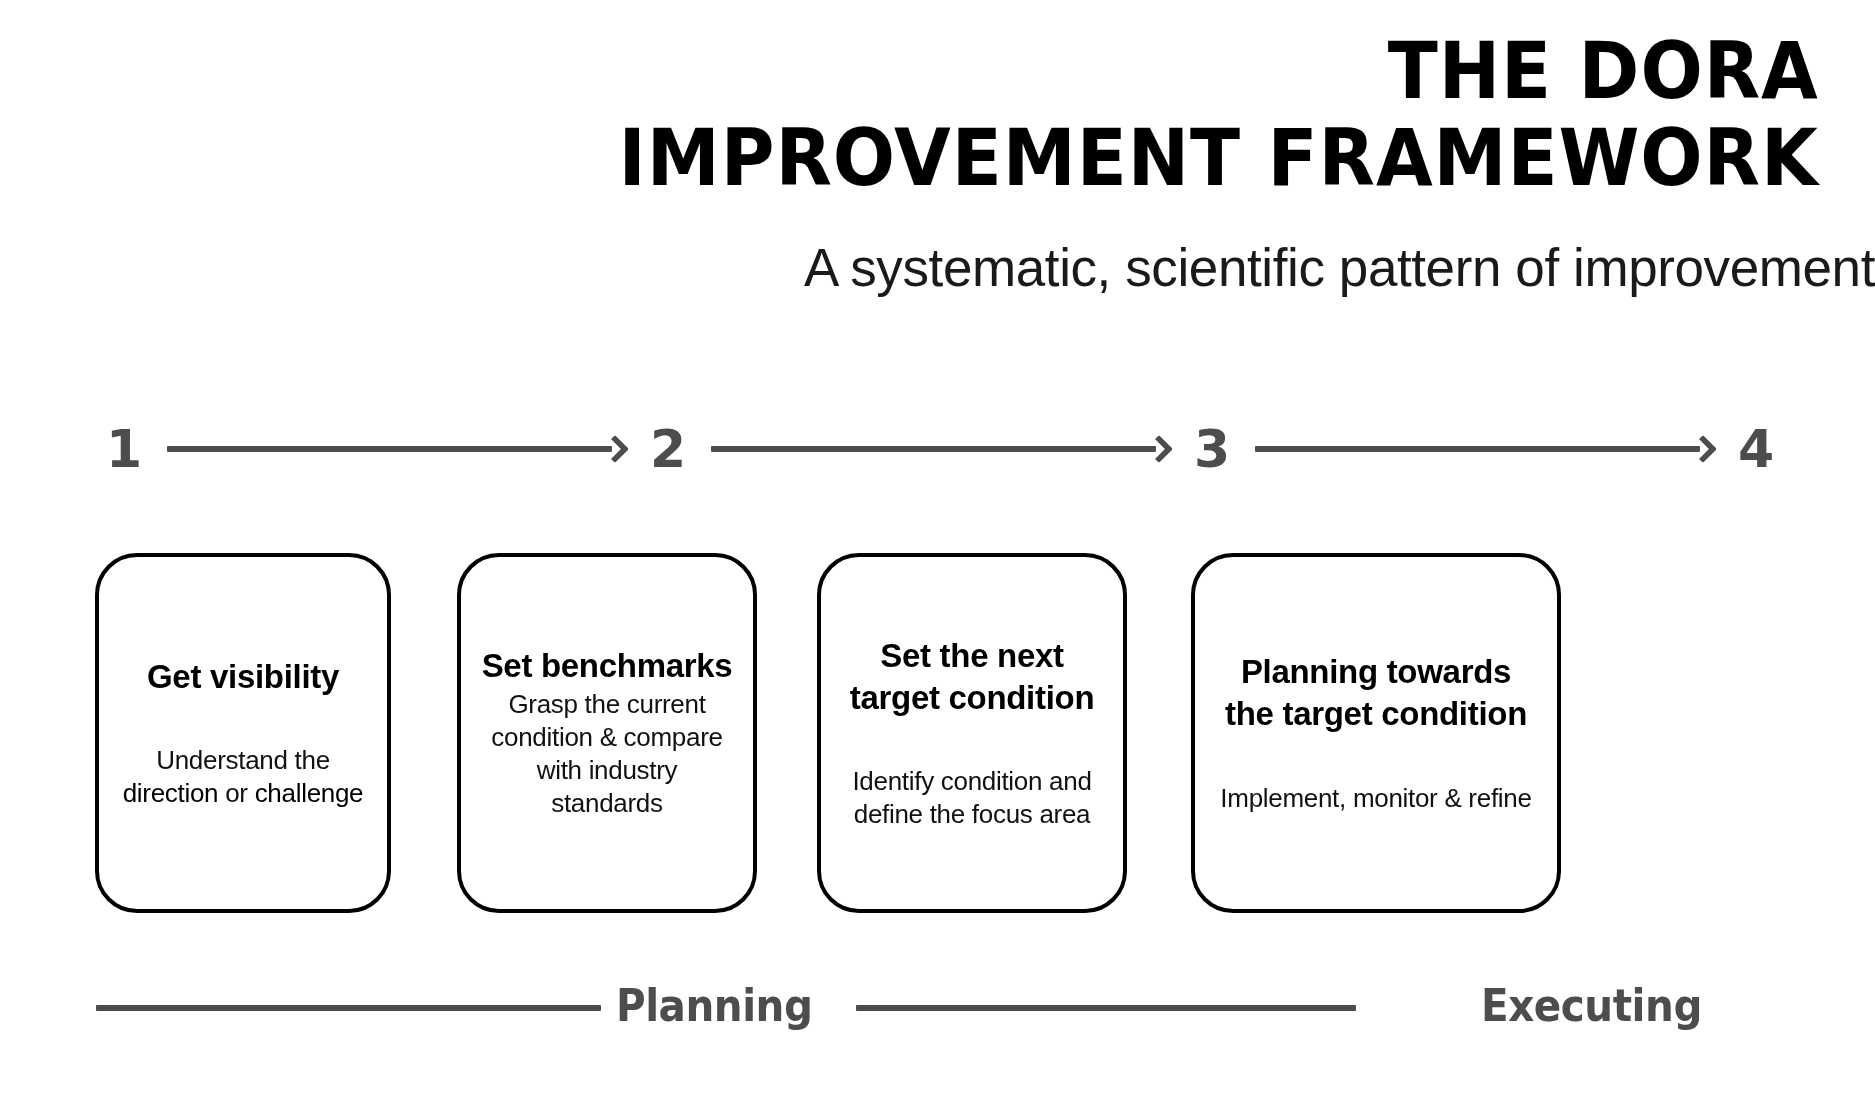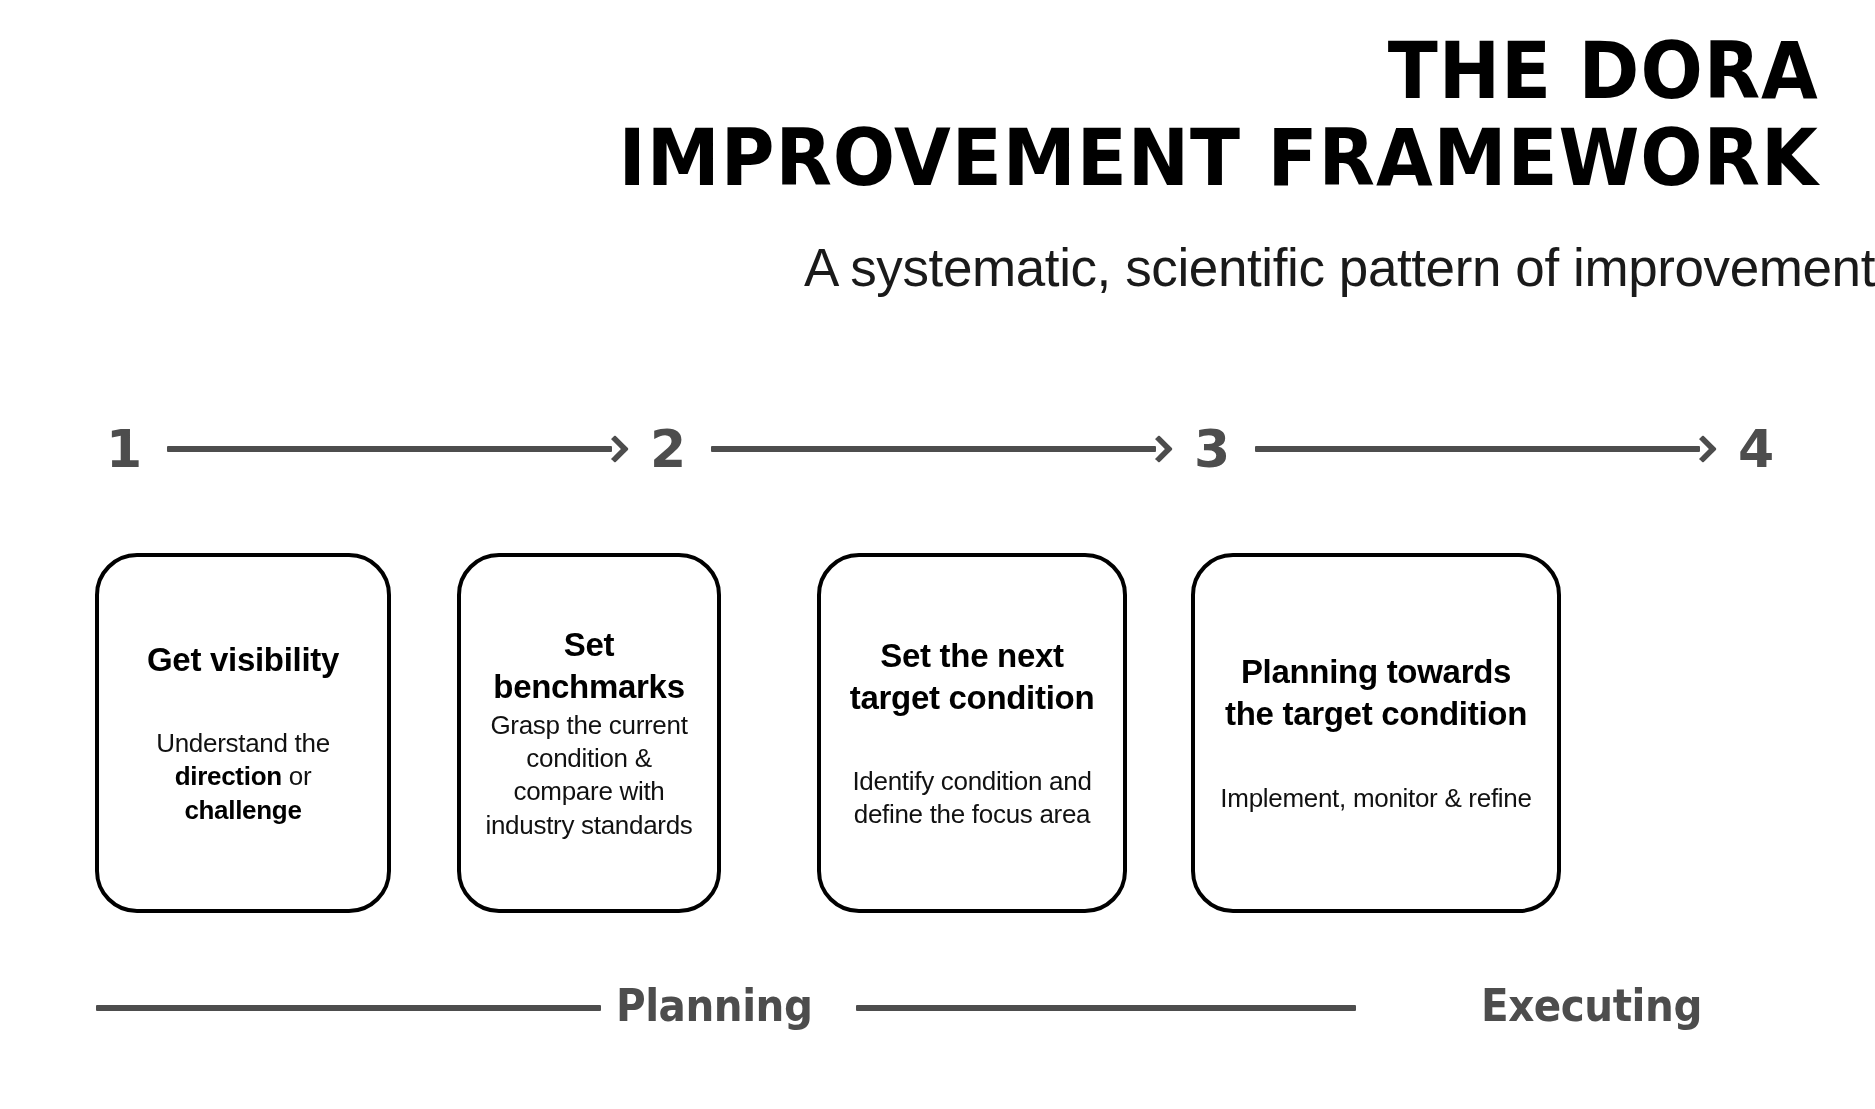--- a/index.html
+++ b/index.html
@@ -118,21 +118,21 @@
     background: #ffffff;
     display: flex;
     flex-direction: column;
     align-items: center;
     justify-content: center;
     padding: 16px 18px;
     text-align: center;
   }
 
   .card-0 { left: 0px;    width: 296px; justify-content: center; }
-  .card-1 { left: 362px;  width: 264px; }
+  .card-1 { left: 362px;  width: 300px; }
   .card-2 { left: 722px;  width: 310px; }
   .card-3 { left: 1096px; width: 370px; }
 
   .card-title {
     font-family: "Liberation Sans", sans-serif;
     font-weight: 700;
     font-size: 33px;
     line-height: 1.28;
     color: #000000;
     letter-spacing: -0.3px;
@@ -142,21 +142,21 @@
   .card-gap.tight { height: 0px; }
 
   .card-body {
     font-family: "Liberation Sans", sans-serif;
     font-weight: 400;
     font-size: 26px;
     line-height: 1.28;
     color: #111111;
     letter-spacing: -0.3px;
   }
-  .card-body b { font-weight: 700; color: #000000; margin-top: 13px; }
+  .card-body b { font-weight: 400; color: #000000; margin-top: 13px; }
 
   
   .phases {
     position: absolute;
     top: 975px;
     left: 96px;
     width: 1690px;
     height: 70px;
   }
 

